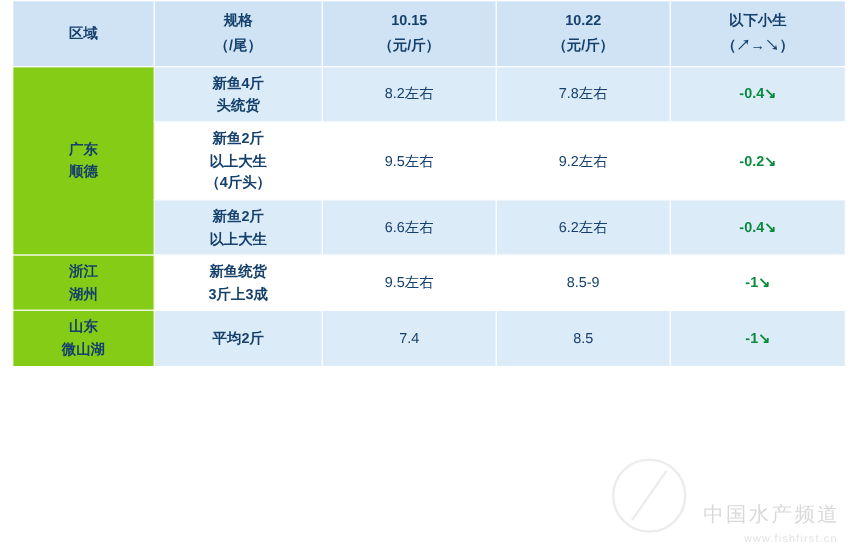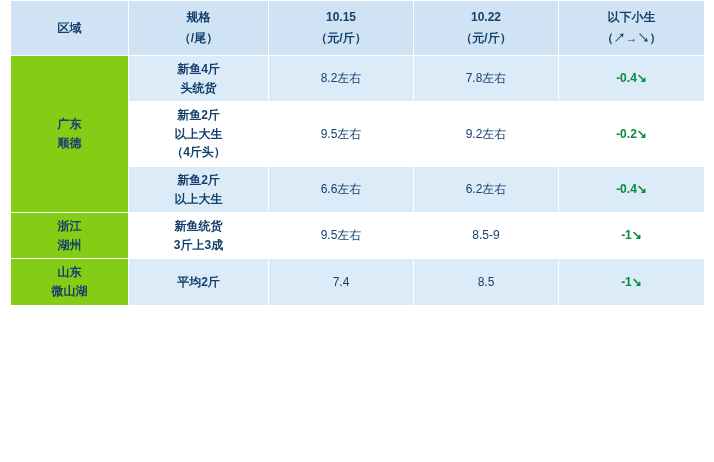--- a/index.html
+++ b/index.html
@@ -246,14 +246,19 @@
         <td class="val cell-blue">7.4</td>
         <td class="val cell-blue">8.5</td>
         <td class="cell-blue">
           <span class="chg">-1</span><span class="chg arrow">↘</span>
         </td>
       </tr>
     </tbody>
   </table>
 
 
+  <div class="watermark">
+    <div class="wm-circle"></div>
+    <div class="wm-text">中国水产频道</div>
+    <div class="wm-sub">www.fishfirst.cn</div>
+  </div>
 
 </div>
 
 </body></html>

